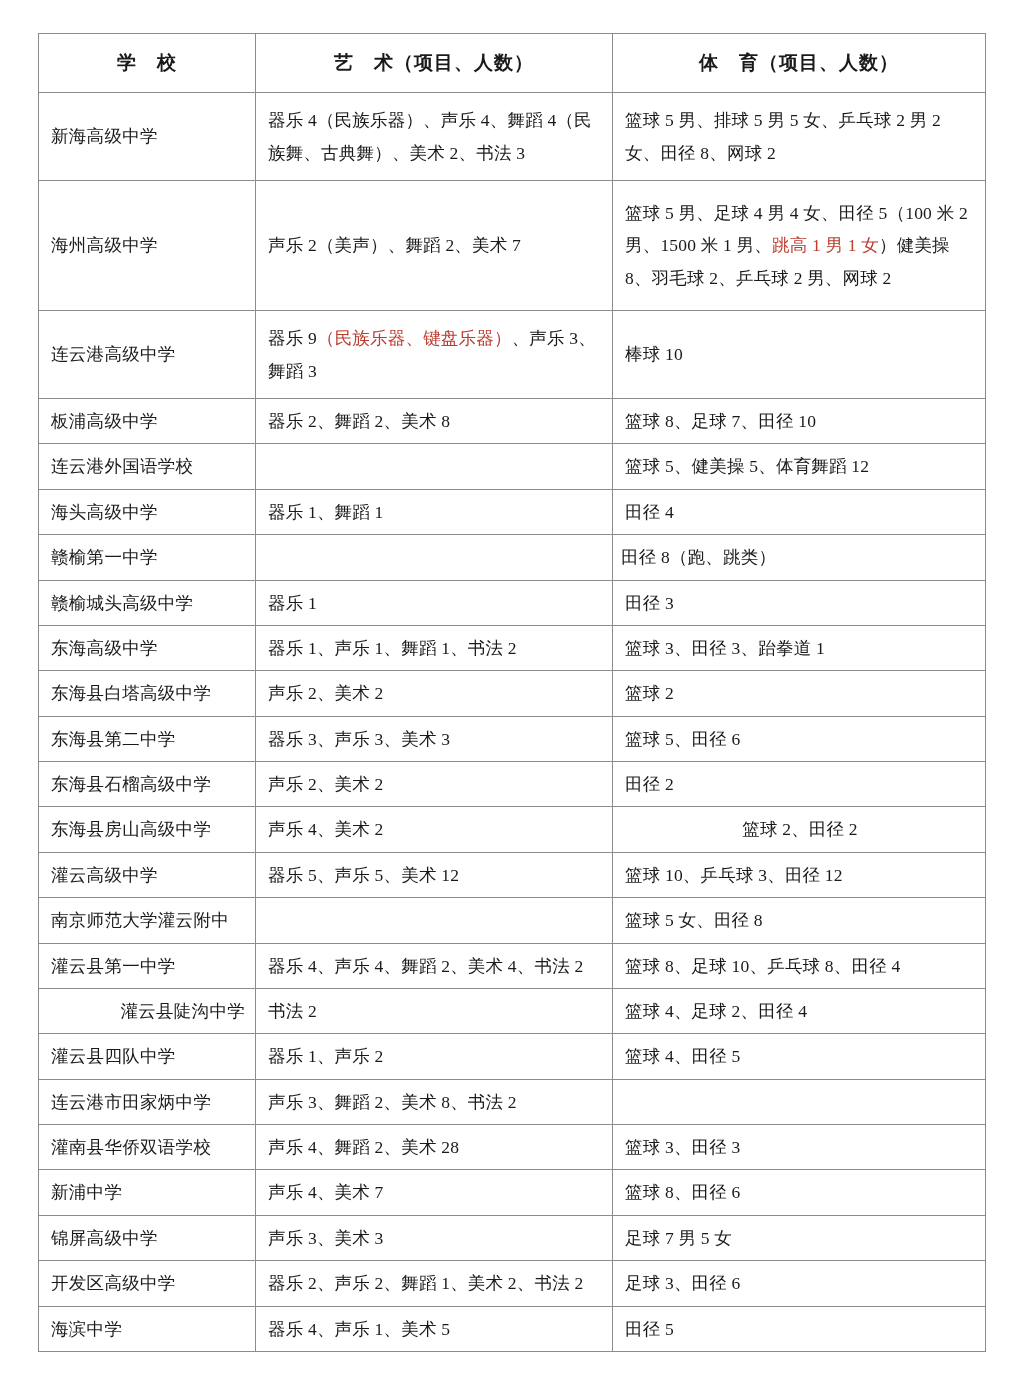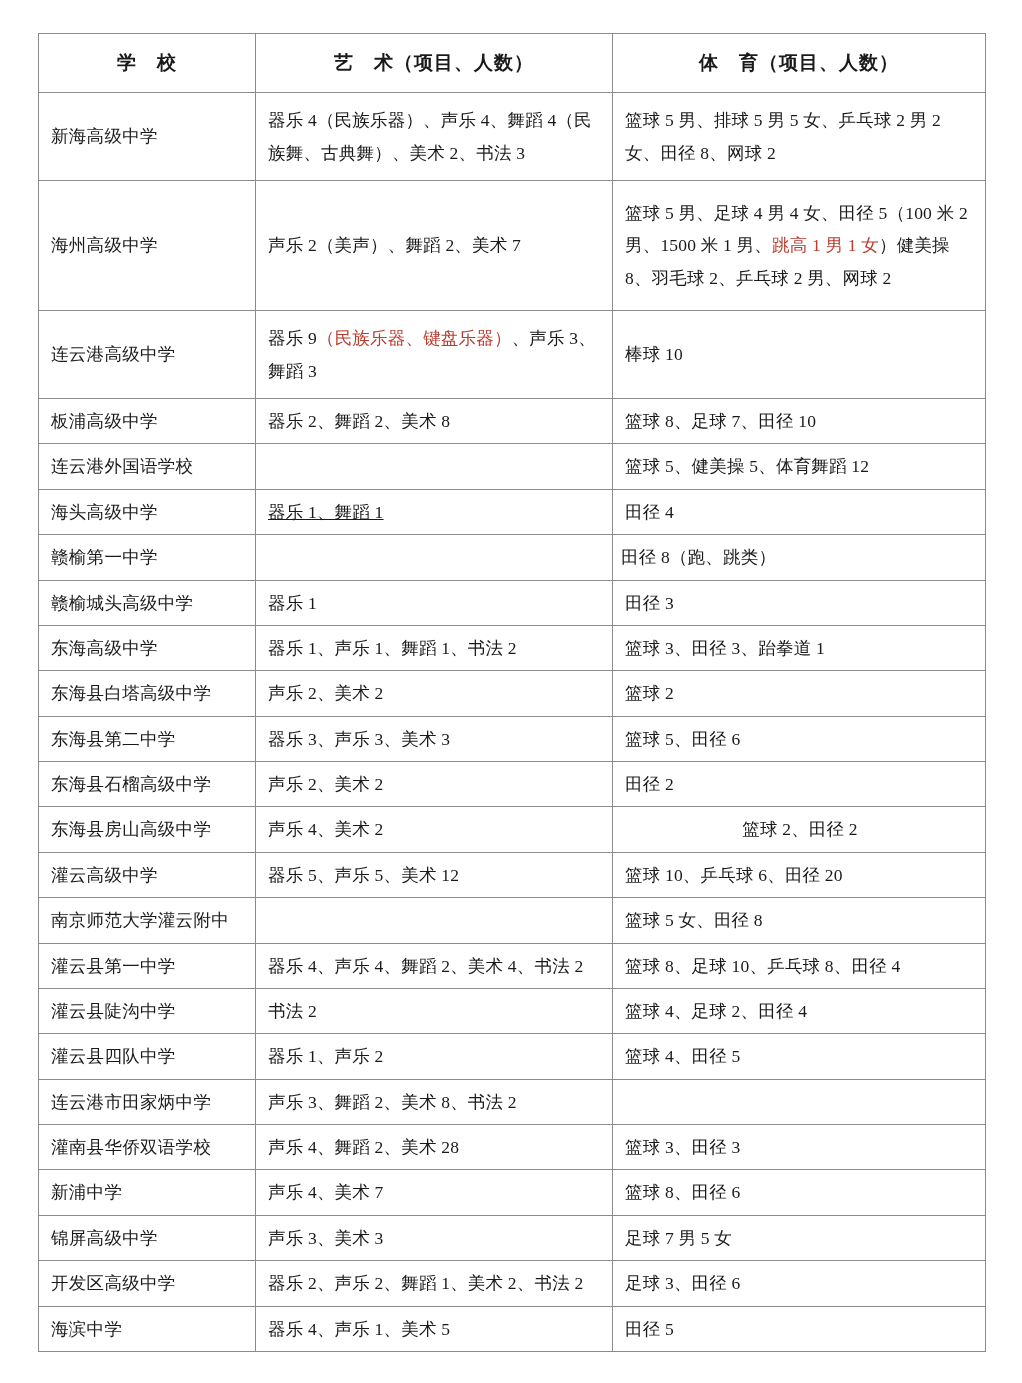--- a/index.html
+++ b/index.html
@@ -101,21 +101,21 @@
           <td style="border-color: rgb(140, 140, 140);">器乐 2、舞蹈 2、美术 8</td>
           <td style="border-color: rgb(140, 140, 140);">篮球 8、足球 7、田径 10</td>
         </tr>
         <tr>
           <td class="school-cell" style="border-color: rgb(140, 140, 140);">连云港外国语学校</td>
           <td style="border-color: rgb(140, 140, 140);"></td>
           <td style="border-color: rgb(140, 140, 140);">篮球 5、健美操 5、体育舞蹈 12</td>
         </tr>
         <tr>
           <td class="school-cell" style="border-color: rgb(140, 140, 140);">海头高级中学</td>
-          <td style="border-color: rgb(140, 140, 140); text-decoration: underline;">器乐 1、舞蹈 1</td>
+          <td style="border-color: rgb(140, 140, 140);">器乐 1、舞蹈 1</td>
           <td style="border-color: rgb(140, 140, 140);">田径 4</td>
         </tr>
         <tr>
           <td class="school-cell" style="border-color: rgb(140, 140, 140);">赣榆第一中学</td>
           <td style="border-color: rgb(140, 140, 140);"></td>
           <td style="border-color: rgb(140, 140, 140); padding-left: 8px;">田径 8（跑、跳类）</td>
         </tr>
         <tr>
           <td class="school-cell" style="border-color: rgb(140, 140, 140);">赣榆城头高级中学</td>
           <td style="border-color: rgb(140, 140, 140);">器乐 1</td>
@@ -142,34 +142,34 @@
           <td style="border-color: rgb(140, 140, 140);">田径 2</td>
         </tr>
         <tr>
           <td class="school-cell" style="border-color: rgb(140, 140, 140);">东海县房山高级中学</td>
           <td style="border-color: rgb(140, 140, 140);">声乐 4、美术 2</td>
           <td style="border-color: rgb(140, 140, 140); text-align: center;">篮球 2、田径 2</td>
         </tr>
         <tr>
           <td class="school-cell" style="border-color: rgb(140, 140, 140);">灌云高级中学</td>
           <td style="border-color: rgb(140, 140, 140);">器乐 5、声乐 5、美术 12</td>
-          <td style="border-color: rgb(140, 140, 140);">篮球 10、乒乓球 6、田径 20</td>
+          <td style="border-color: rgb(140, 140, 140);">篮球 10、乒乓球 3、田径 12</td>
         </tr>
         <tr>
           <td class="school-cell" style="border-color: rgb(140, 140, 140);">南京师范大学灌云附中</td>
           <td style="border-color: rgb(140, 140, 140);"></td>
           <td style="border-color: rgb(140, 140, 140); margin-left: 40px;">篮球 5 女、田径 8</td>
         </tr>
         <tr>
           <td class="school-cell" style="border-color: rgb(140, 140, 140);">灌云县第一中学</td>
           <td style="border-color: rgb(140, 140, 140);">器乐 4、声乐 4、舞蹈 2、美术 4、书法 2</td>
           <td style="border-color: rgb(140, 140, 140);">篮球 8、足球 10、乒乓球 8、田径 4</td>
         </tr>
         <tr>
-          <td class="school-cell" style="border-color: rgb(140, 140, 140);">灌云县陡沟中学</td>
+          <td class="school-cell" style="border-color: rgb(140, 140, 140); text-align: right;">灌云县陡沟中学</td>
           <td style="border-color: rgb(140, 140, 140);">书法 2</td>
           <td style="border-color: rgb(140, 140, 140);">篮球 4、足球 2、田径 4</td>
         </tr>
         <tr>
           <td class="school-cell" style="border-color: rgb(140, 140, 140);">灌云县四队中学</td>
           <td style="border-color: rgb(140, 140, 140);">器乐 1、声乐 2</td>
           <td style="border-color: rgb(140, 140, 140);">篮球 4、田径 5</td>
         </tr>
         <tr>
           <td class="school-cell" style="border-color: rgb(140, 140, 140);">连云港市田家炳中学</td>

